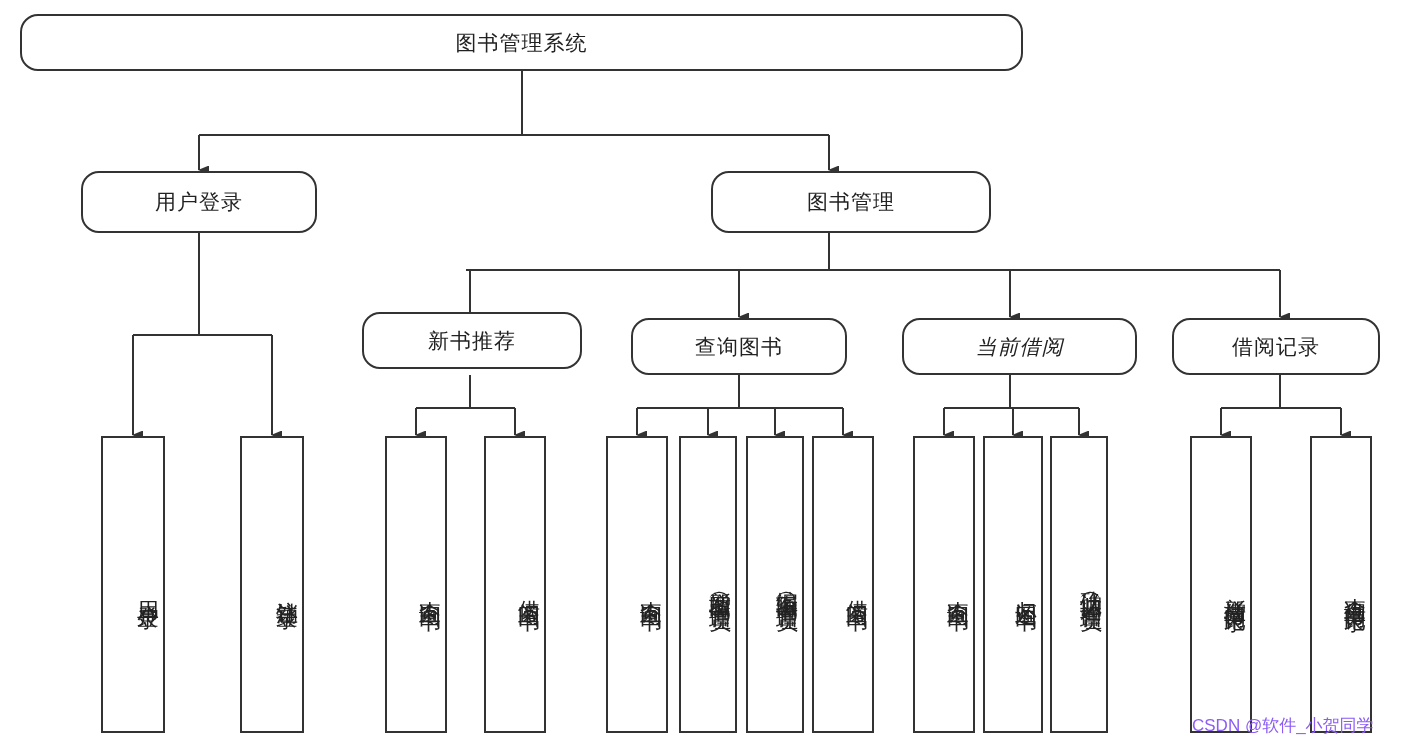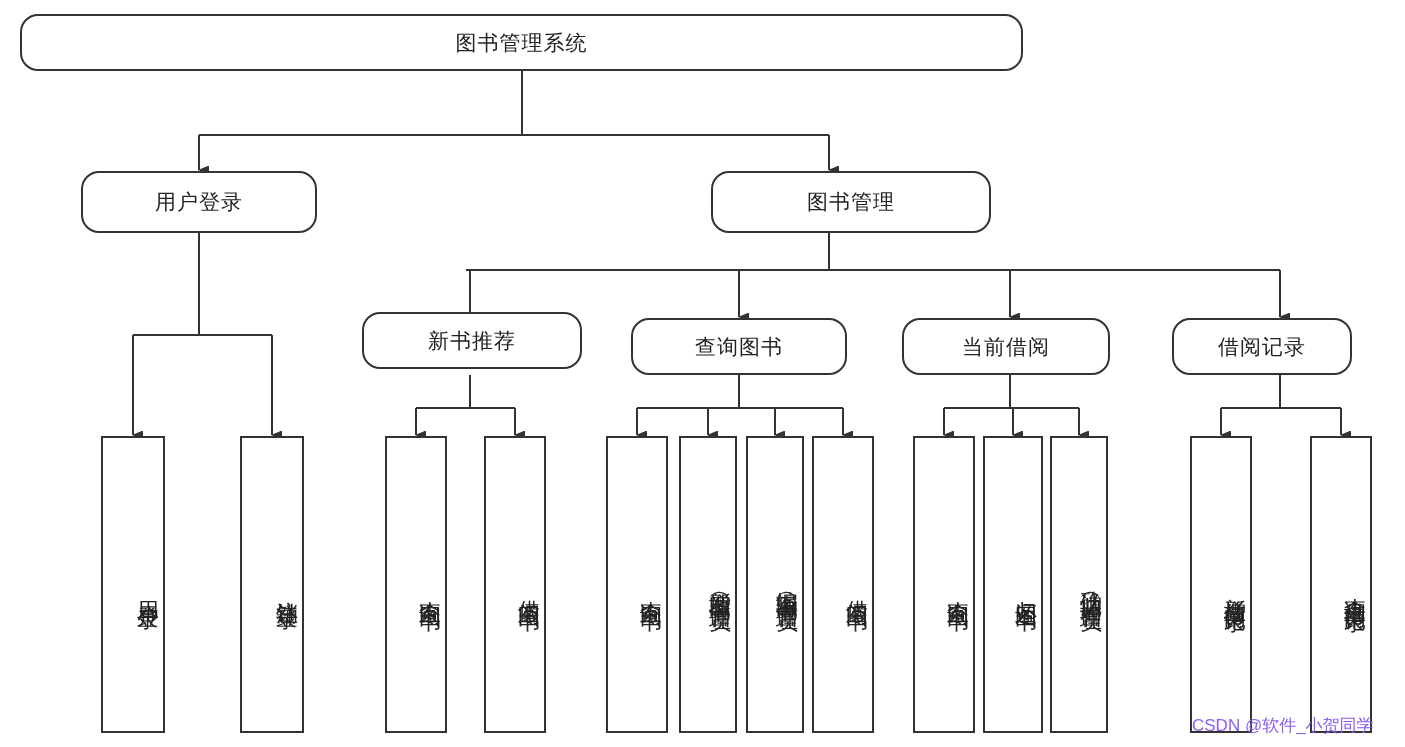--- a/index.html
+++ b/index.html
@@ -127,24 +127,24 @@
   <div class="node horiz" style="left: 711px; top: 171px; width: 280px; height: 62px;">
     <span>图书管理</span>
   </div>
 
   <div class="node horiz" style="left: 362px; top: 312px; width: 220px; height: 57px;">
     <span>新书推荐</span>
   </div>
   <div class="node horiz" style="left: 631px; top: 318px; width: 216px; height: 57px;">
     <span>查询图书</span>
   </div>
-  <div class="node horiz" style="left: 902px; top: 318px; width: 208px; height: 57px;">
+  <div class="node horiz" style="left: 902px; top: 318px; width: 235px; height: 57px; font-style: italic;">
     <span>当前借阅</span>
   </div>
-  <div class="node horiz" style="left: 1172px; top: 318px; width: 180px; height: 57px;">
+  <div class="node horiz" style="left: 1172px; top: 318px; width: 208px; height: 57px;">
     <span>借阅记录</span>
   </div>
 
   <div class="node vert" style="left: 101px; top: 436px; width: 64px; height: 297px;">
     <span class="vtext">用户登录</span>
   </div>
   <div class="node vert" style="left: 240px; top: 436px; width: 64px; height: 297px;">
     <span class="vtext">注销登录</span>
   </div>
   <div class="node vert" style="left: 385px; top: 436px; width: 62px; height: 297px;">

